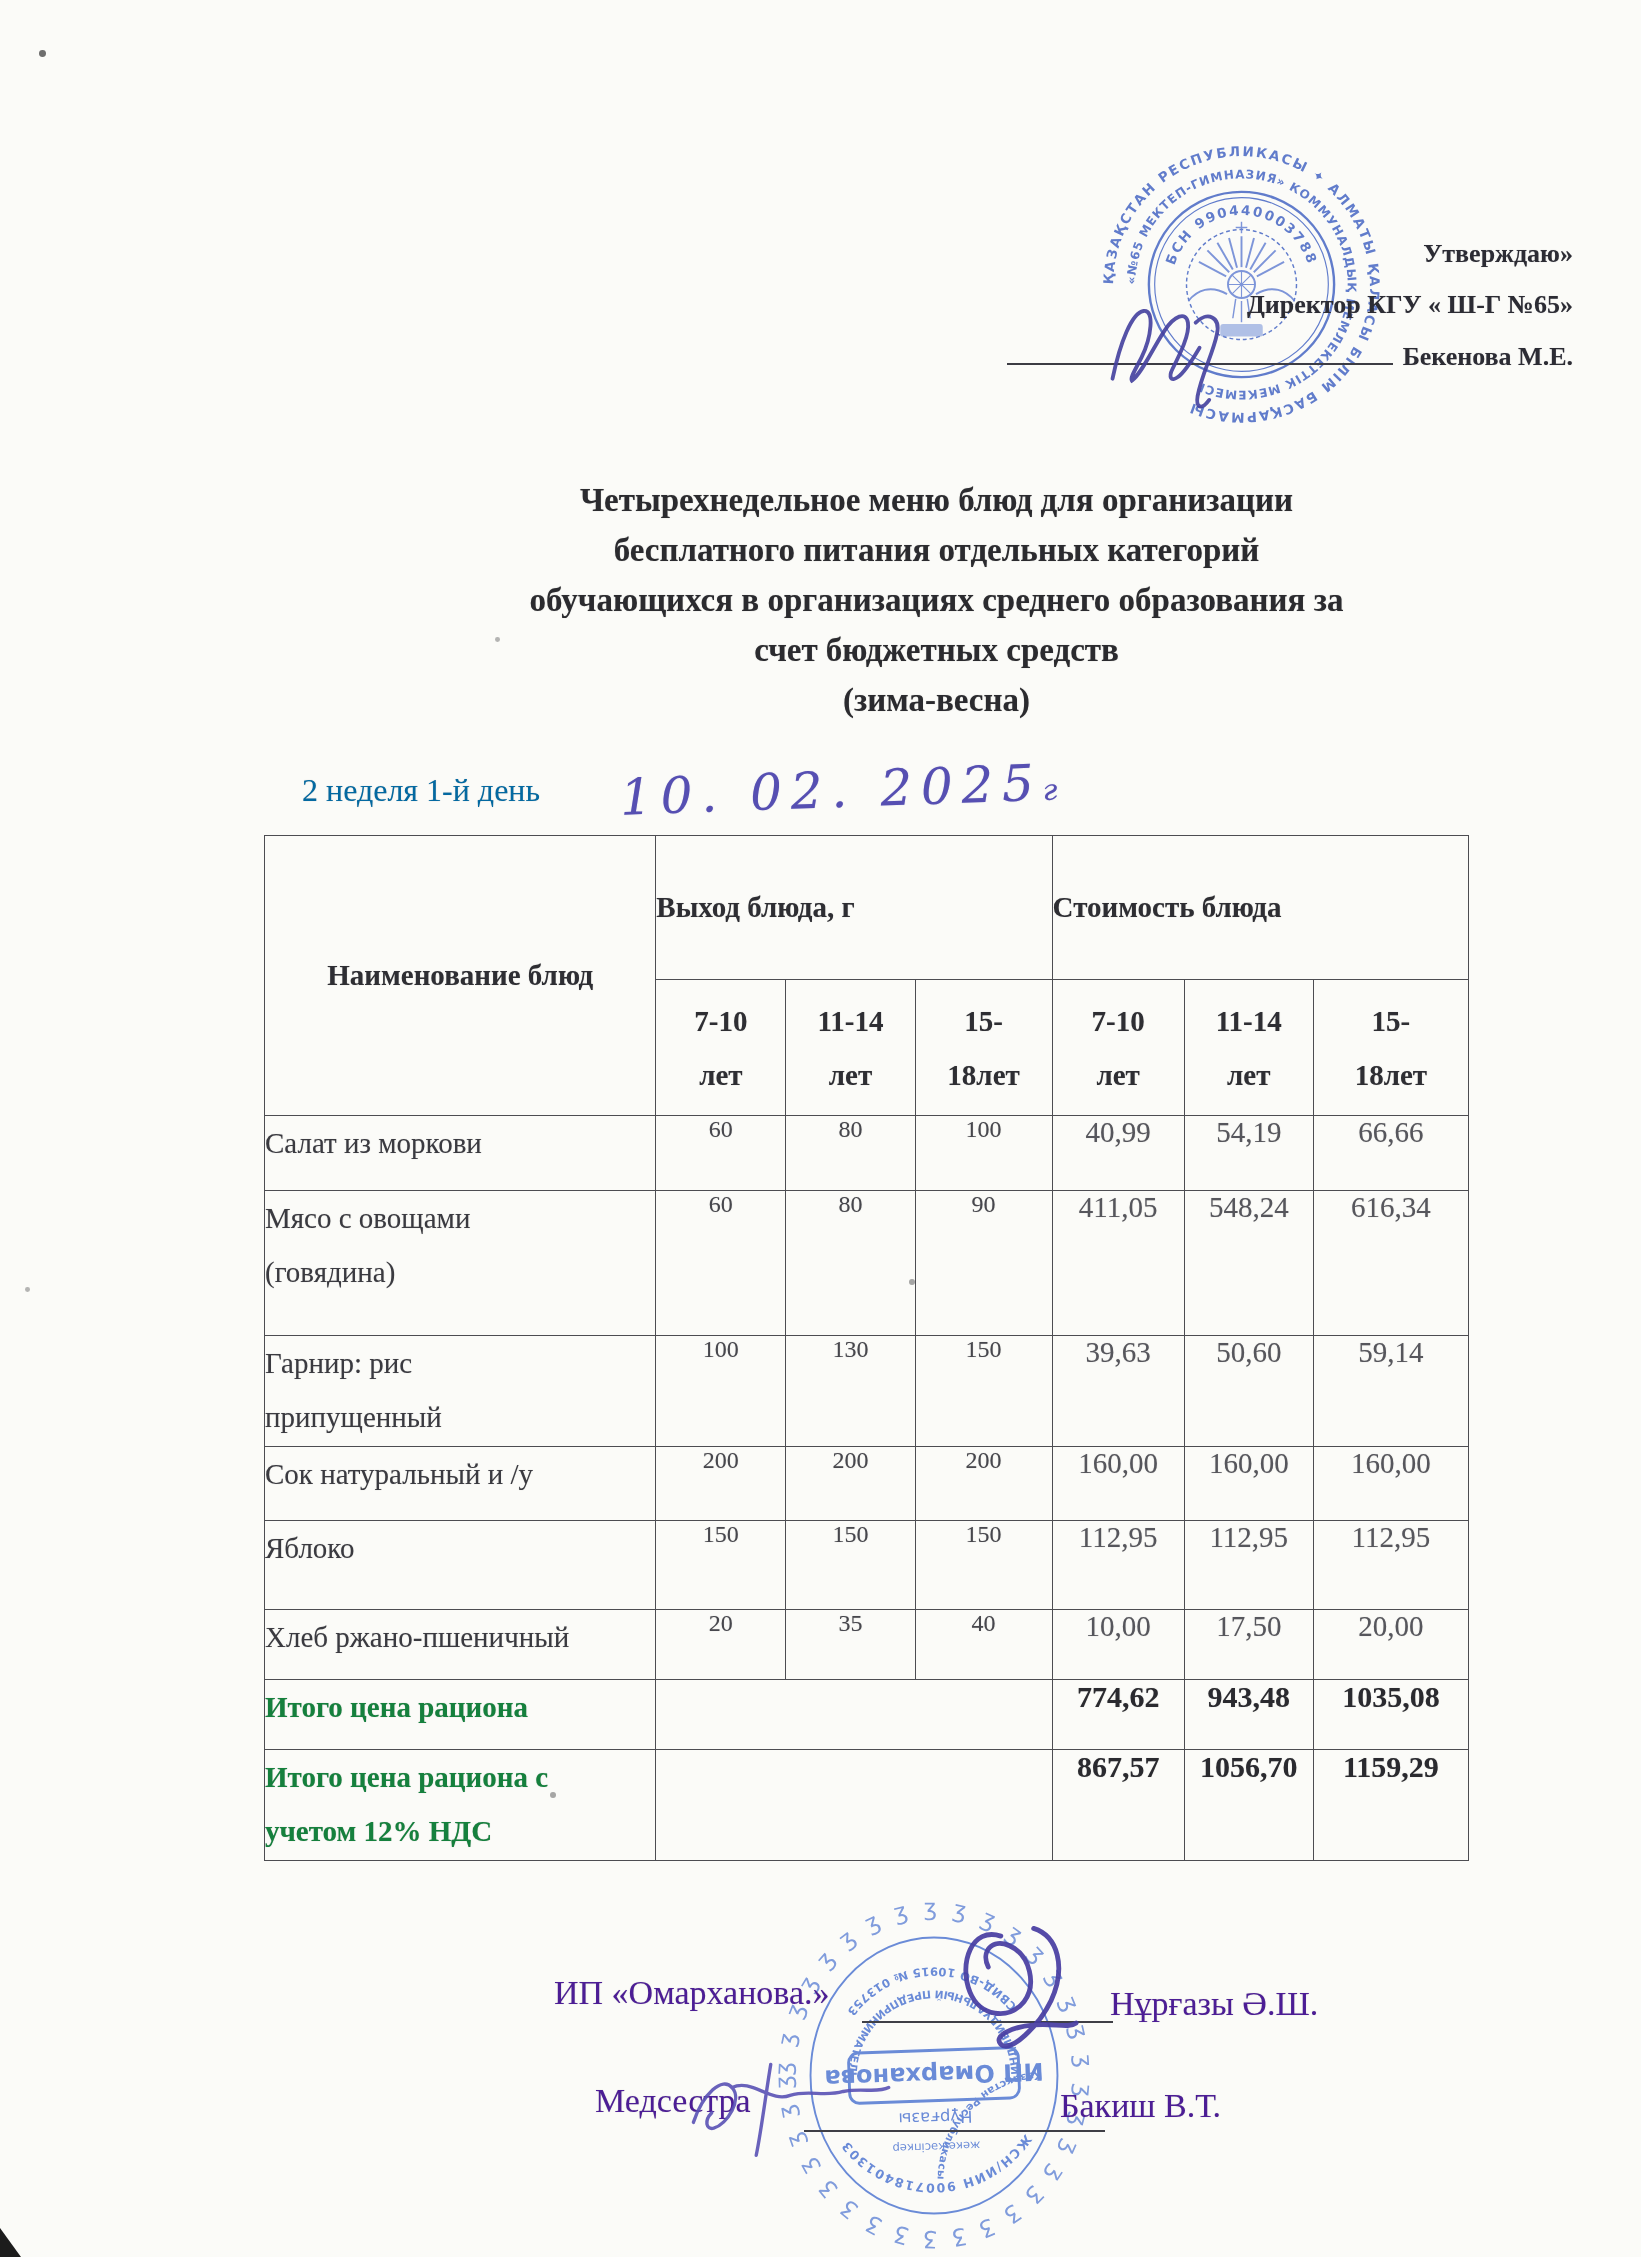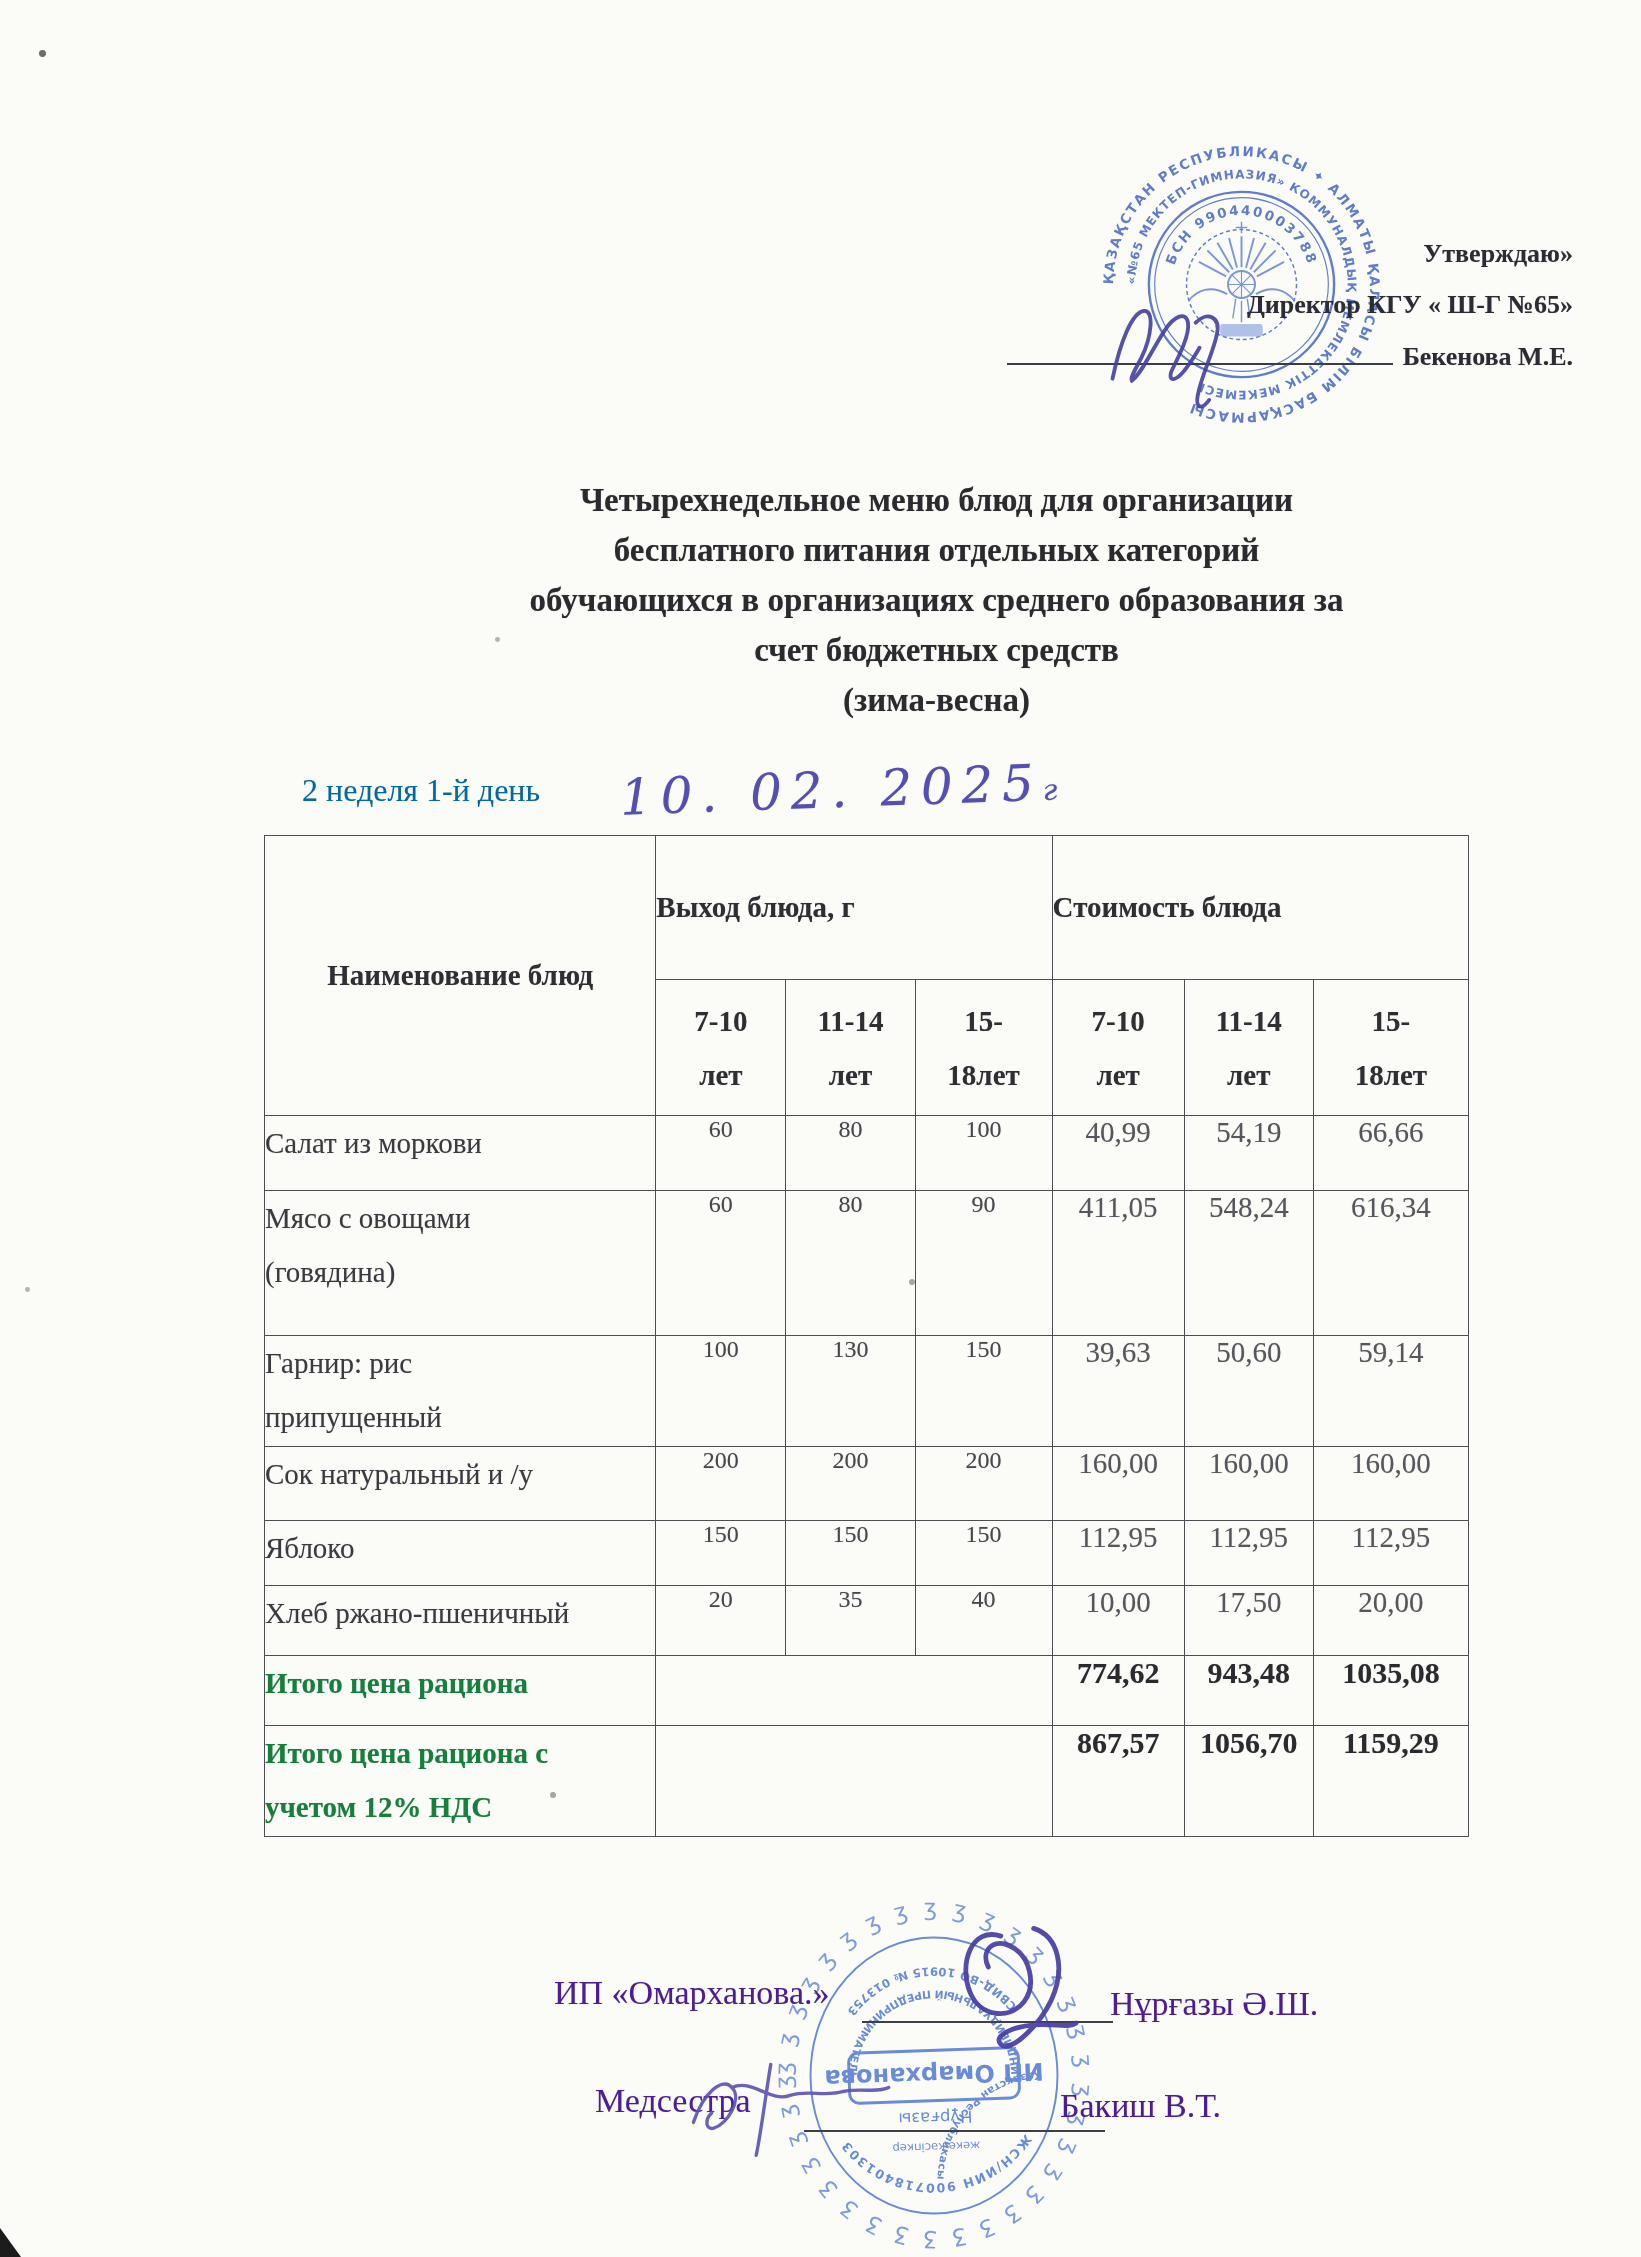--- a/index.html
+++ b/index.html
@@ -226,21 +226,21 @@
     </tr>
     <tr style="height:74px">
       <td class="dish">Сок натуральный и /у</td>
       <td class="wval">200</td>
       <td class="wval">200</td>
       <td class="wval">200</td>
       <td class="pval">160,00</td>
       <td class="pval">160,00</td>
       <td class="pval">160,00</td>
     </tr>
-    <tr style="height:65px">
+    <tr style="height:89px">
       <td class="dish">Яблоко</td>
       <td class="wval">150</td>
       <td class="wval">150</td>
       <td class="wval">150</td>
       <td class="pval">112,95</td>
       <td class="pval">112,95</td>
       <td class="pval">112,95</td>
     </tr>
     <tr style="height:70px">
       <td class="dish">Хлеб ржано-пшеничный</td>

